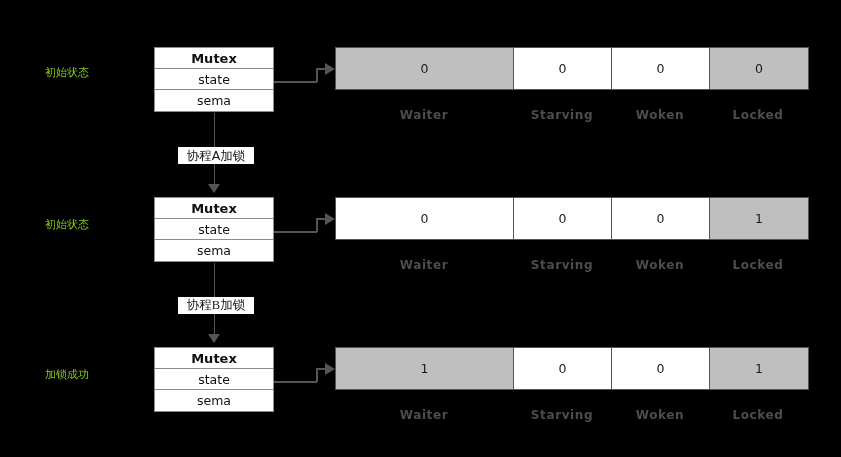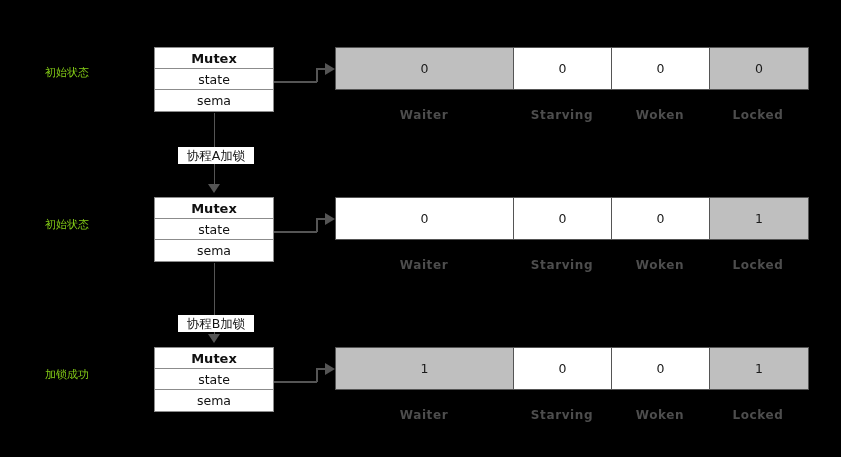--- a/index.html
+++ b/index.html
@@ -203,21 +203,21 @@
 
   <div class="bit-captions" style="left:335px; top:256px; width:474px;">
     <div class="bit-caption" style="width:178px;">Waiter</div>
     <div class="bit-caption" style="width:98px;">Starving</div>
     <div class="bit-caption" style="width:98px;">Woken</div>
     <div class="bit-caption" style="width:98px;">Locked</div>
   </div>
 
   <div class="vline" style="left:213.5px; top:263px; height:73px;"></div>
   <div class="vhead" style="left:208px; top:334px;"></div>
-  <div class="trans-label" style="left:178px; top:315px; width:72px;">协程B加锁</div>
+  <div class="trans-label" style="left:178px; top:297px; width:72px;font-family:Liberation Serif, serif;">协程B加锁</div>
 
   <div class="stage-label" style="left:45px; top:366px;">加锁成功</div>
 
   <div class="mutex-box" style="left:154px; top:347px;">
     <div class="mutex-row title">Mutex</div>
     <div class="mutex-row field">state</div>
     <div class="mutex-row last">sema</div>
   </div>
 
   <div class="conn" style="left:274px; top:360px; width:62px; height:30px;">

